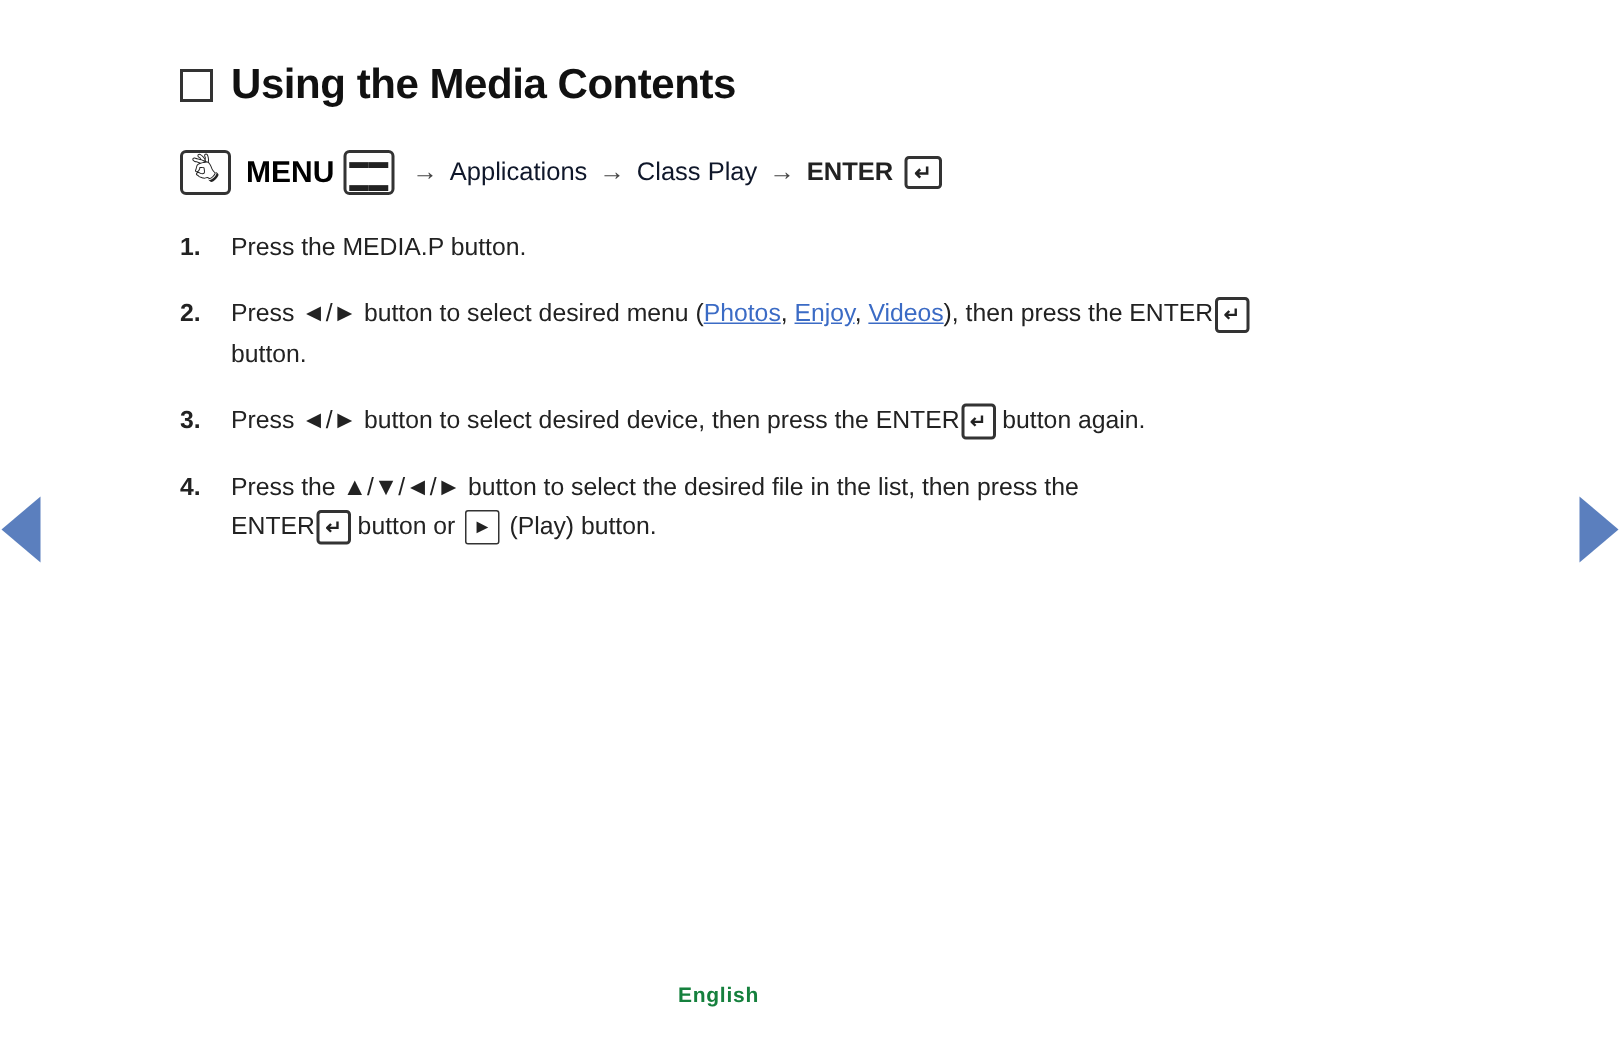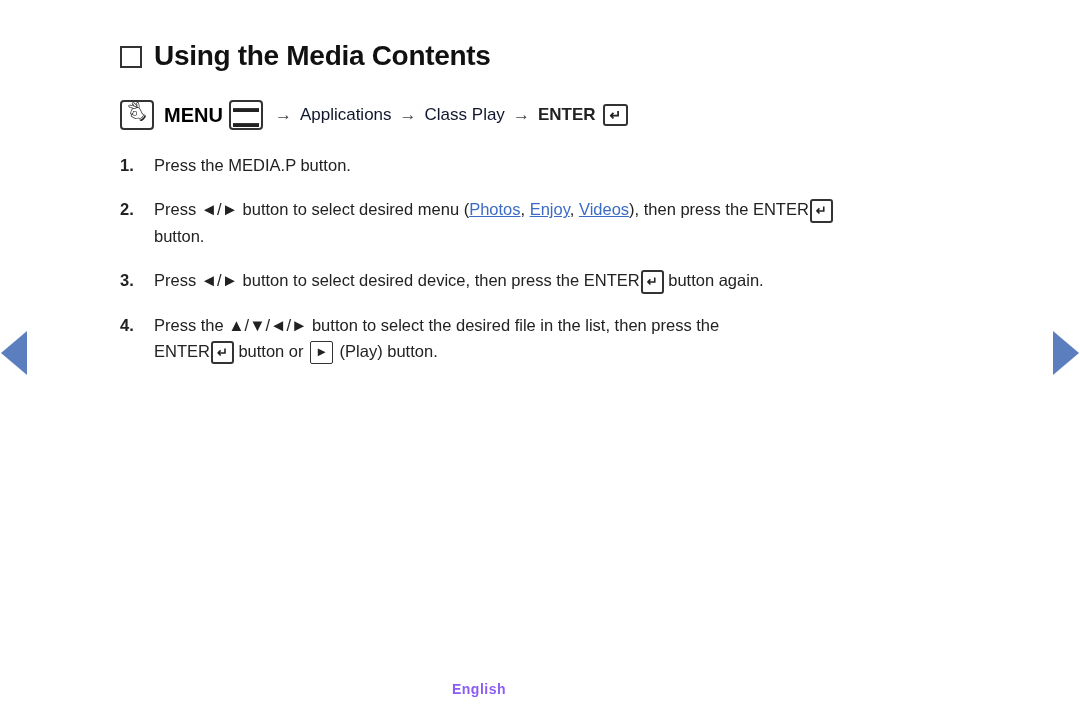--- a/index.html
+++ b/index.html
@@ -228,27 +228,27 @@
       border-radius: 2px;
       padding: 0 4px;
       font-size: 13px;
       vertical-align: middle;
       margin: 0 2px;
     }
 
     
     .footer {
       position: absolute;
-      bottom: 8px;
+      bottom: 34px;
       left: 0;
       right: 0;
       text-align: center;
       font-size: 14px;
       font-weight: 700;
-      color: #8b5cf6;
+      color: #15803d;
       letter-spacing: 0.5px;
     }
   </style>
 </head>
 <body>
 
 <div class="nav-arrow-left">
   <div class="arrow-shape-left"></div>
 </div>
 

